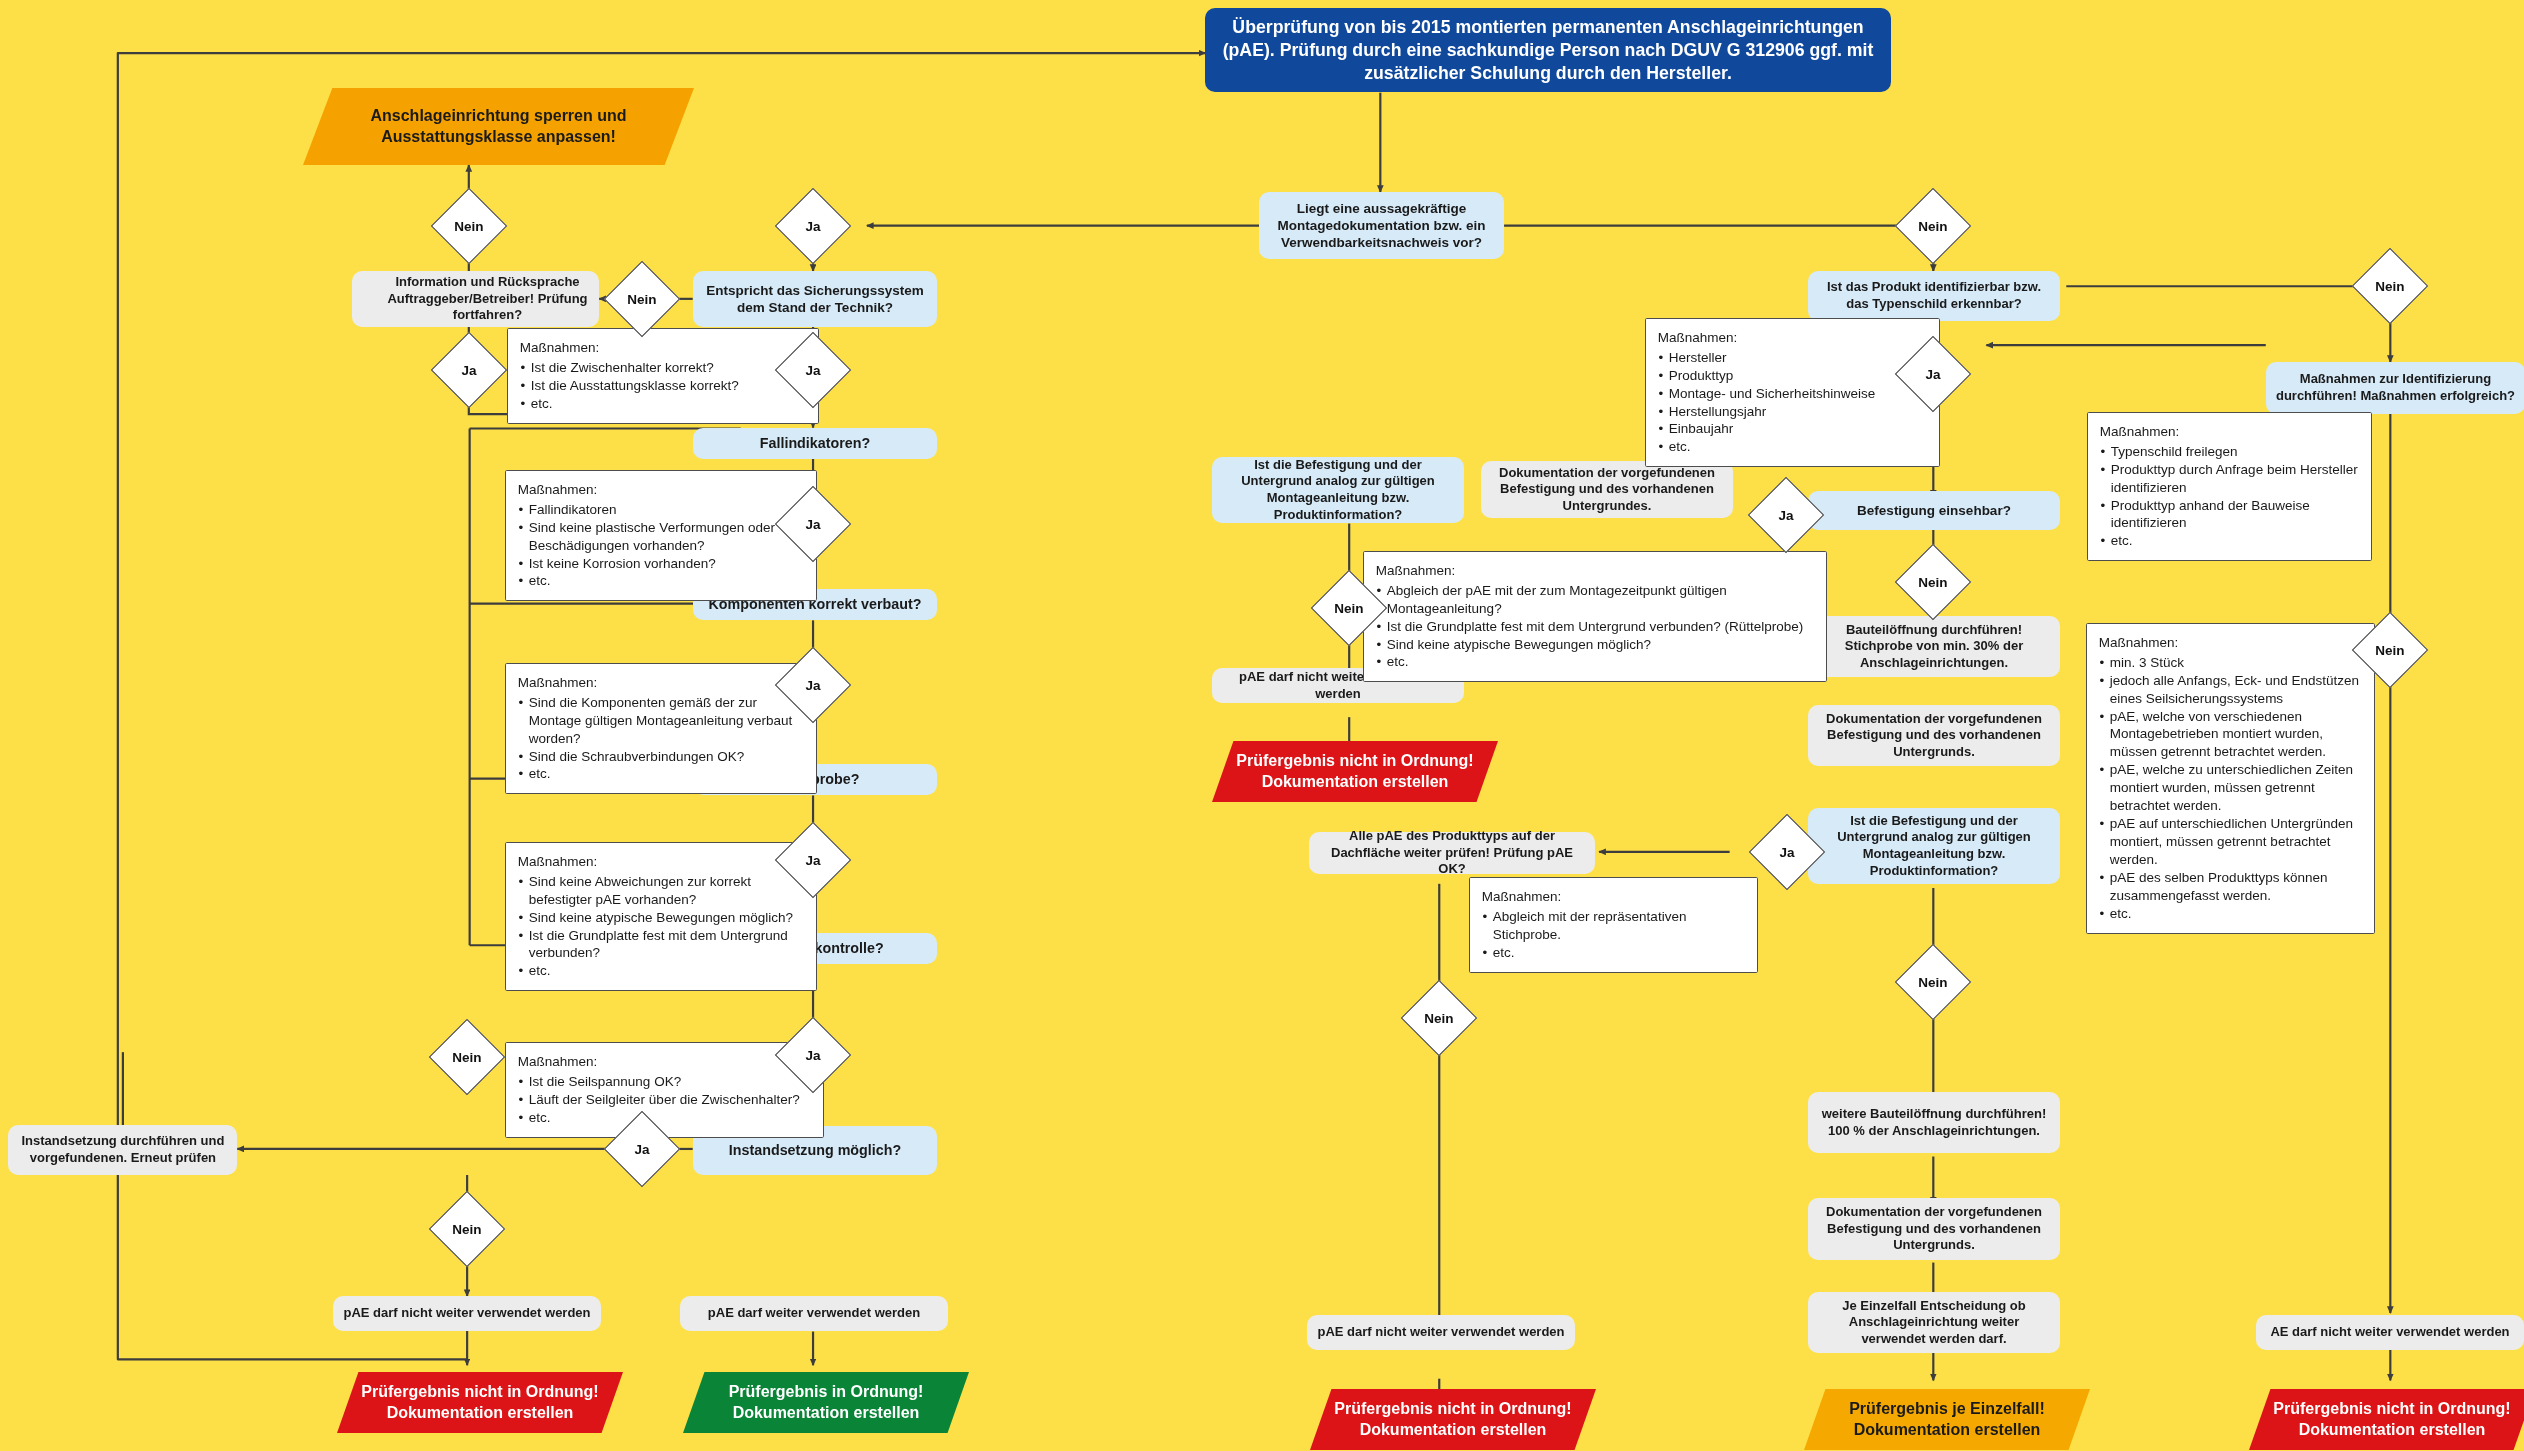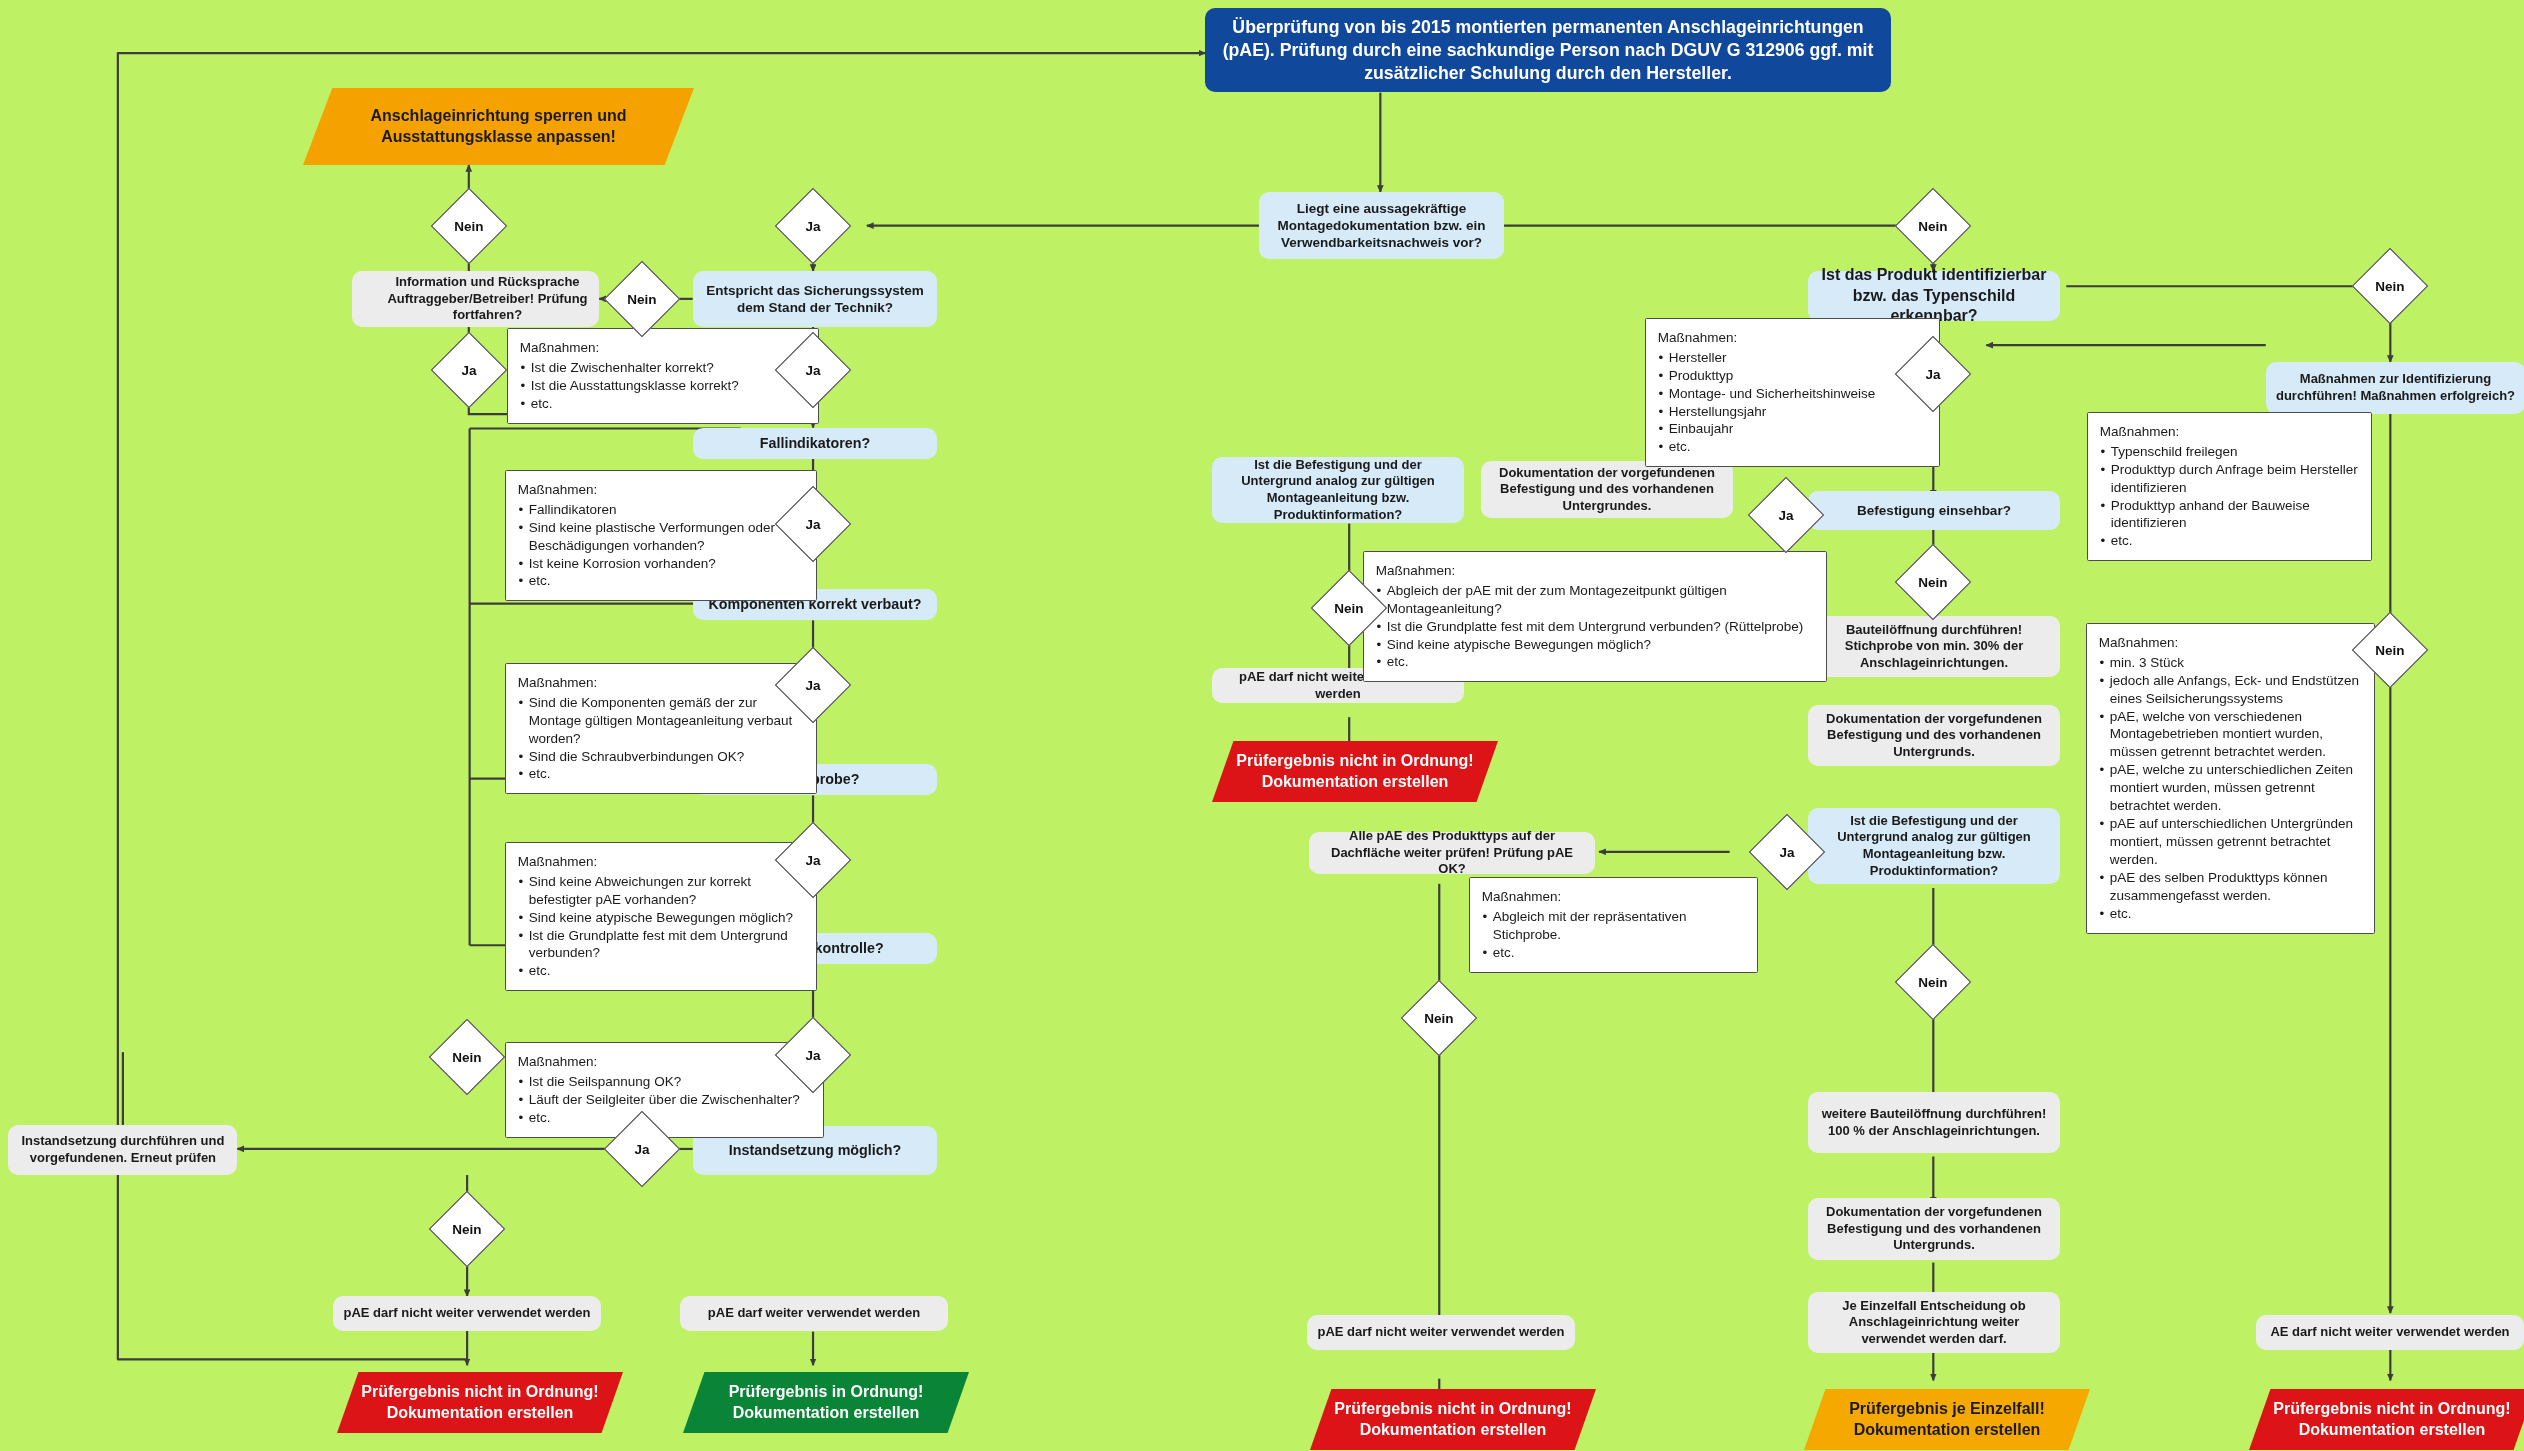--- a/index.html
+++ b/index.html
@@ -1,17 +1,17 @@
 <!DOCTYPE html>
 <html style="font-size:13.5px"><head>
 <meta charset="utf-8">
 <style>
   html,body{margin:0;padding:0;background:#ffffff;}
   body{font-family:"Liberation Sans", sans-serif;}
-  #stage{position:relative;width:2525px;height:1452px;background:#bef264;overflow:hidden;}
+  #stage{position:relative;width:2525px;height:1452px;background:#fde047;overflow:hidden;}
   #wires{position:absolute;left:0;top:0;width:2525px;height:1452px;pointer-events:none;}
 
   .node{position:absolute;box-sizing:border-box;display:flex;align-items:center;justify-content:center;text-align:center;}
   .node .txt{width:100%;padding:0 8.4px;line-height:1.28;}
 
   
   .decision{background:#d6eaf8;border-radius:10px;font-weight:bold;color:#1a1a1a;font-size:14.3px;}
   .process{background:#ececec;border-radius:10px;font-weight:bold;color:#1a1a1a;font-size:14.3px;}
 
   
@@ -233,21 +233,21 @@
 
   <div class="node process" style="left:1307px;top:1315px;width:268px;height:35px;">
     <div class="txt" style="font-size:13px">pAE darf nicht weiter verwendet werden</div>
   </div>
 
   <div class="node para red" style="left:1310px;top:1389px;width:286px;height:61px;">
     <div class="txt">Prüfergebnis nicht in Ordnung! Dokumentation erstellen</div>
   </div>
 
   <div class="node decision" style="left:1808px;top:271px;width:252px;height:50px;">
-    <div class="txt" style="font-size:16px">Ist das Produkt identifizierbar bzw. das Typenschild erkennbar?</div>
+    <div class="txt" style="font-size:13px">Ist das Produkt identifizierbar bzw. das Typenschild erkennbar?</div>
   </div>
 
   <div class="node decision" style="left:1808px;top:491px;width:252px;height:39px;">
     <div class="txt" style="font-size:13.5px">Befestigung einsehbar?</div>
   </div>
 
   <div class="node process" style="left:1808px;top:616px;width:252px;height:61px;">
     <div class="txt" style="font-size:13px">Bauteilöffnung durchführen! Stichprobe von min. 30% der Anschlageinrichtungen.</div>
   </div>
 

